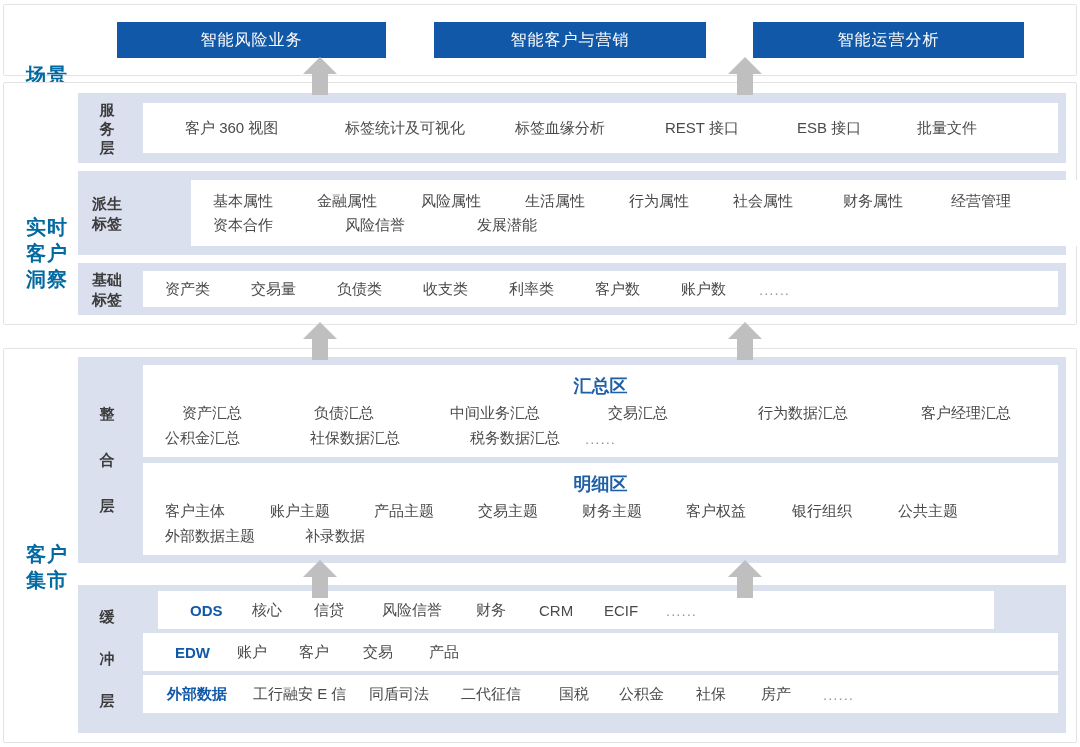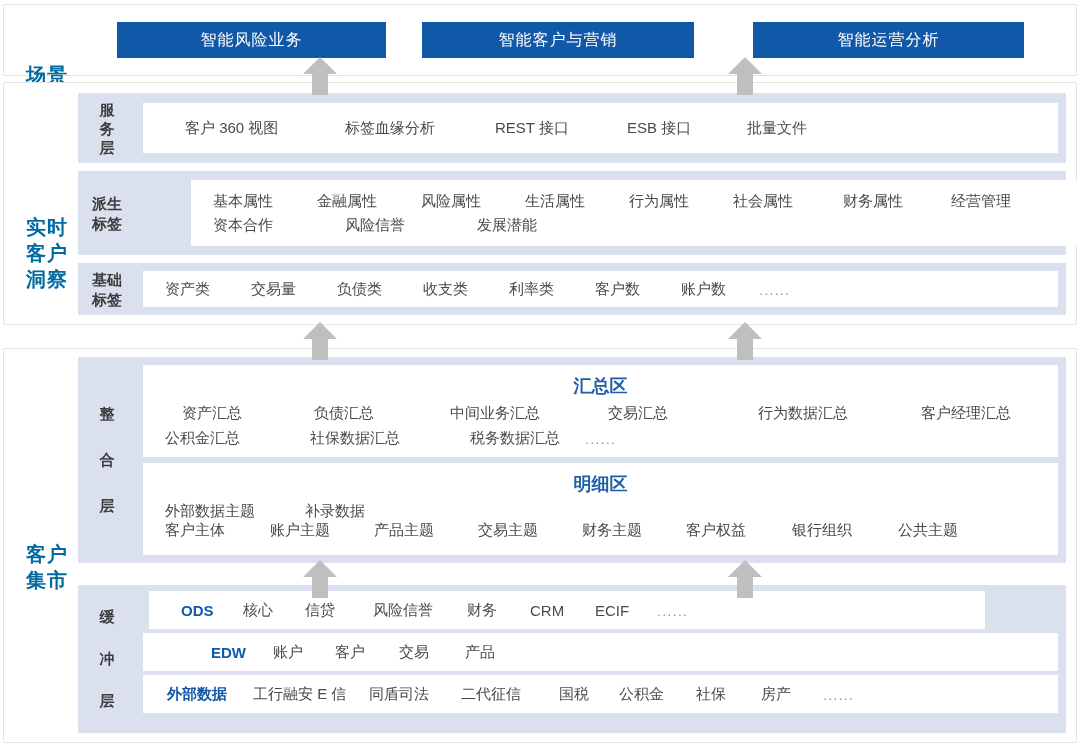--- a/index.html
+++ b/index.html
@@ -48,21 +48,21 @@
     background:#1159a8;
     color:#ffffff;
     font-size:16px;
     display:flex;
     align-items:center;
     justify-content:center;
     letter-spacing:1px;
     box-sizing:border-box;
   }
   #scene-btn-0{left:117px; width:269px;}
-  #scene-btn-1{left:422px; width:272px;}
+  #scene-btn-1{left:434px; width:272px;}
   #scene-btn-2{left:753px; width:271px;}
 
   
   .group{
     position:absolute;
     background:#dbe0ef;
     box-sizing:border-box;
   }
   #grp-service  {left:78px;  top:93px;  width:988px; height:70px;}
   #grp-derived  {left:78px;  top:171px; width:988px; height:84px;}
@@ -165,20 +165,21 @@
     <div class="vlabel">
       <div class="stack">
         <span>服</span>
         <span>务</span>
         <span>层</span>
       </div>
     </div>
     <div class="row" style="left:65px;top:10px;width:915px;height:50px;">
       <div class="line" style="padding-left:42px;">
         <span class="cell" style="width:160px;">客户 360 视图</span>
+        <span class="cell" style="width:170px;">标签统计及可视化</span>
         <span class="cell" style="width:150px;">标签血缘分析</span>
         <span class="cell" style="width:132px;">REST 接口</span>
         <span class="cell" style="width:120px;">ESB 接口</span>
         <span class="cell">批量文件</span>
       </div>
     </div>
   </div>
 
   <div class="group" id="grp-derived">
     <div class="vlabel two-col">
@@ -264,61 +265,61 @@
         <span class="cell" style="width:160px;">社保数据汇总</span>
         <span class="cell" style="width:115px;">税务数据汇总</span>
         <span class="cell dots">......</span>
       </div>
     </div>
 
     <div class="row" style="left:65px;top:106px;width:915px;height:92px;">
       <div class="line" style="margin-bottom:6px;">
         <span class="zone-head">明细区</span>
       </div>
-      <div class="line" style="padding-left:22px;">
-        <span class="cell" style="width:140px;">外部数据主题</span>
-        <span class="cell">补录数据</span>
-      </div>
       <div class="line" style="padding-left:22px;margin-bottom:6px;">
         <span class="cell" style="width:105px;">客户主体</span>
         <span class="cell" style="width:104px;">账户主题</span>
         <span class="cell" style="width:104px;">产品主题</span>
         <span class="cell" style="width:104px;">交易主题</span>
         <span class="cell" style="width:104px;">财务主题</span>
         <span class="cell" style="width:106px;">客户权益</span>
         <span class="cell" style="width:106px;">银行组织</span>
         <span class="cell">公共主题</span>
       </div>
+      <div class="line" style="padding-left:22px;">
+        <span class="cell" style="width:140px;">外部数据主题</span>
+        <span class="cell">补录数据</span>
+      </div>
     </div>
   </div>
 
   <div class="group" id="grp-buffer">
     <div class="vlabel spaced-sm">
       <div class="stack">
         <span>缓</span>
         <span>冲</span>
         <span>层</span>
       </div>
     </div>
 
-    <div class="row" style="left:71px;top:6px;width:836px;height:38px;justify-content:center;">
+    <div class="row" style="left:80px;top:6px;width:836px;height:38px;justify-content:center;">
       <div class="line" style="padding-left:32px;">
         <span class="cell accent" style="width:62px;">ODS</span>
         <span class="cell" style="width:62px;">核心</span>
         <span class="cell" style="width:68px;">信贷</span>
         <span class="cell" style="width:94px;">风险信誉</span>
         <span class="cell" style="width:63px;">财务</span>
         <span class="cell" style="width:65px;">CRM</span>
         <span class="cell" style="width:62px;">ECIF</span>
         <span class="cell dots">......</span>
       </div>
     </div>
 
     <div class="row" style="left:65px;top:48px;width:915px;height:38px;">
-      <div class="line" style="padding-left:40px;margin-left:28px;">
+      <div class="line" style="padding-left:32px;">
         <span class="cell accent" style="width:62px;">EDW</span>
         <span class="cell" style="width:62px;">账户</span>
         <span class="cell" style="width:64px;">客户</span>
         <span class="cell" style="width:66px;">交易</span>
         <span class="cell">产品</span>
       </div>
     </div>
 
     <div class="row" style="left:65px;top:90px;width:915px;height:38px;">
       <div class="line" style="padding-left:24px;">

